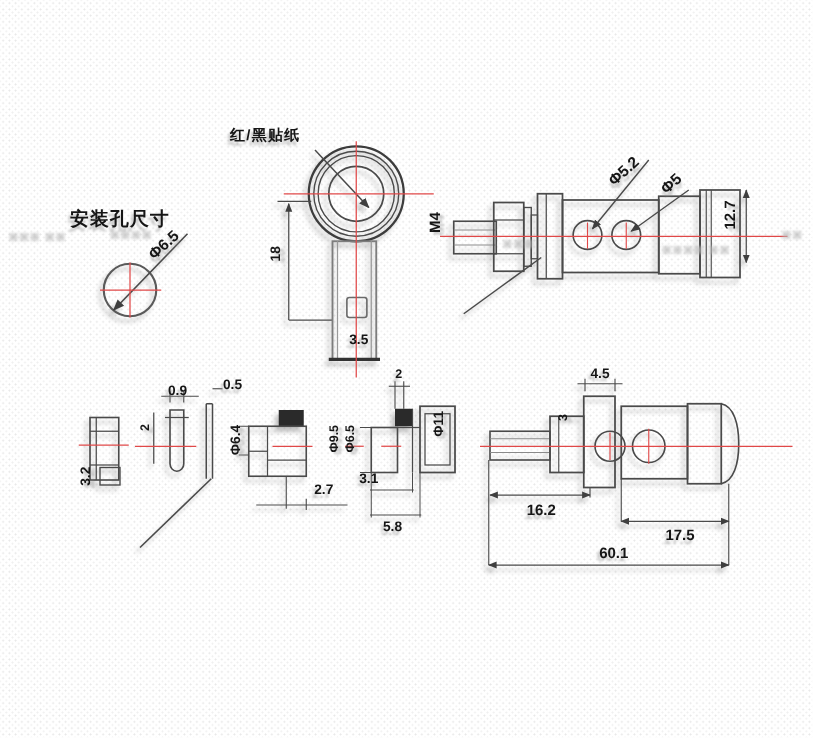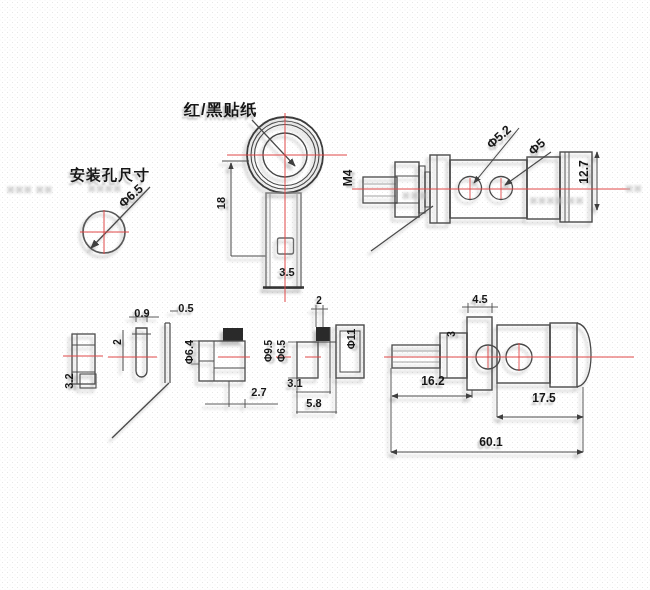--- a/index.html
+++ b/index.html
@@ -183,22 +183,22 @@
       <line x1="108" y1="357" x2="157" y2="357"></line>
       <line x1="218" y1="357" x2="250" y2="357"></line>
       <line x1="276" y1="357" x2="291" y2="357"></line>
       <line x1="305" y1="357" x2="321" y2="357"></line>
       <line x1="384" y1="357" x2="634" y2="357"></line>
       <line x1="488" y1="346" x2="488" y2="368" stroke-width=".9"></line>
       <line x1="519" y1="343" x2="519" y2="371" stroke-width=".9"></line>
     </g>
   </svg>
 
-  <div class="lbl cn" style="left:56px;top:166px;margin-left:14px;">安装孔尺寸</div>
-  <div class="lbl cn" style="left:184px;top:100px;font-size:16px;">红/黑贴纸</div>
+  <div class="lbl cn" style="left:56px;top:166px;">安装孔尺寸</div>
+  <div class="lbl cn" style="left:184px;top:100px;font-size:12px;">红/黑贴纸</div>
 
   <div class="lbl dim diag" style="left:131px;top:196px;">Φ6.5</div>
   <div class="lbl dim rot" style="left:221px;top:203px;">18</div>
   <div class="lbl dim" style="left:287px;top:272px;">3.5</div>
 
   <div class="lbl dim rot big" style="left:348px;top:178px;">M4</div>
   <div class="lbl dim diag" style="left:499px;top:137px;">Φ5.2</div>
   <div class="lbl dim diag" style="left:537px;top:147px;">Φ5</div>
   <div class="lbl dim rot big" style="left:584px;top:172px;">12.7</div>
 
@@ -207,26 +207,26 @@
   <div class="lbl dim" style="left:142px;top:313px;">0.9</div>
   <div class="lbl dim" style="left:186px;top:308px;text-align:center;">0.5</div>
   <div class="lbl dim rot" style="left:189px;top:352px;">Φ6.4</div>
   <div class="lbl dim" style="left:259px;top:392px;">2.7</div>
 
   <div class="lbl dim sm" style="left:319px;top:300px;">2</div>
   <div class="lbl dim rot sm" style="left:268px;top:351px;">Φ9.5</div>
   <div class="lbl dim rot sm" style="left:281px;top:351px;">Φ6.5</div>
   <div class="lbl dim rot" style="left:351px;top:339px;">Φ11</div>
   <div class="lbl dim" style="left:295px;top:383px;">3.1</div>
-  <div class="lbl dim" style="left:314px;top:403px;">5.8</div>
+  <div class="lbl dim" style="left:314px;top:422px;">5.8</div>
 
   <div class="lbl dim" style="left:480px;top:299px;">4.5</div>
   <div class="lbl dim rot sm" style="left:451px;top:334px;">3</div>
-  <div class="lbl dim big" style="left:433px;top:381px;">16.2</div>
-  <div class="lbl dim big" style="left:544px;top:398px;">17.5</div>
+  <div class="lbl dim big" style="left:433px;top:408px;">16.2</div>
+  <div class="lbl dim big" style="left:544px;top:428px;">17.5</div>
   <div class="lbl dim big" style="left:491px;top:442px;">60.1</div>
 
   <div class="wm" style="left:30px;top:189px;">※※※ ※※</div>
   <div class="wm" style="left:105px;top:188px;">※※※※</div>
   <div class="wm" style="left:415px;top:195px;">※※※</div>
   <div class="wm" style="left:557px;top:200px;">※※※※ ※※</div>
   <div class="wm" style="left:634px;top:188px;">※※</div>
 
 </div>
 

